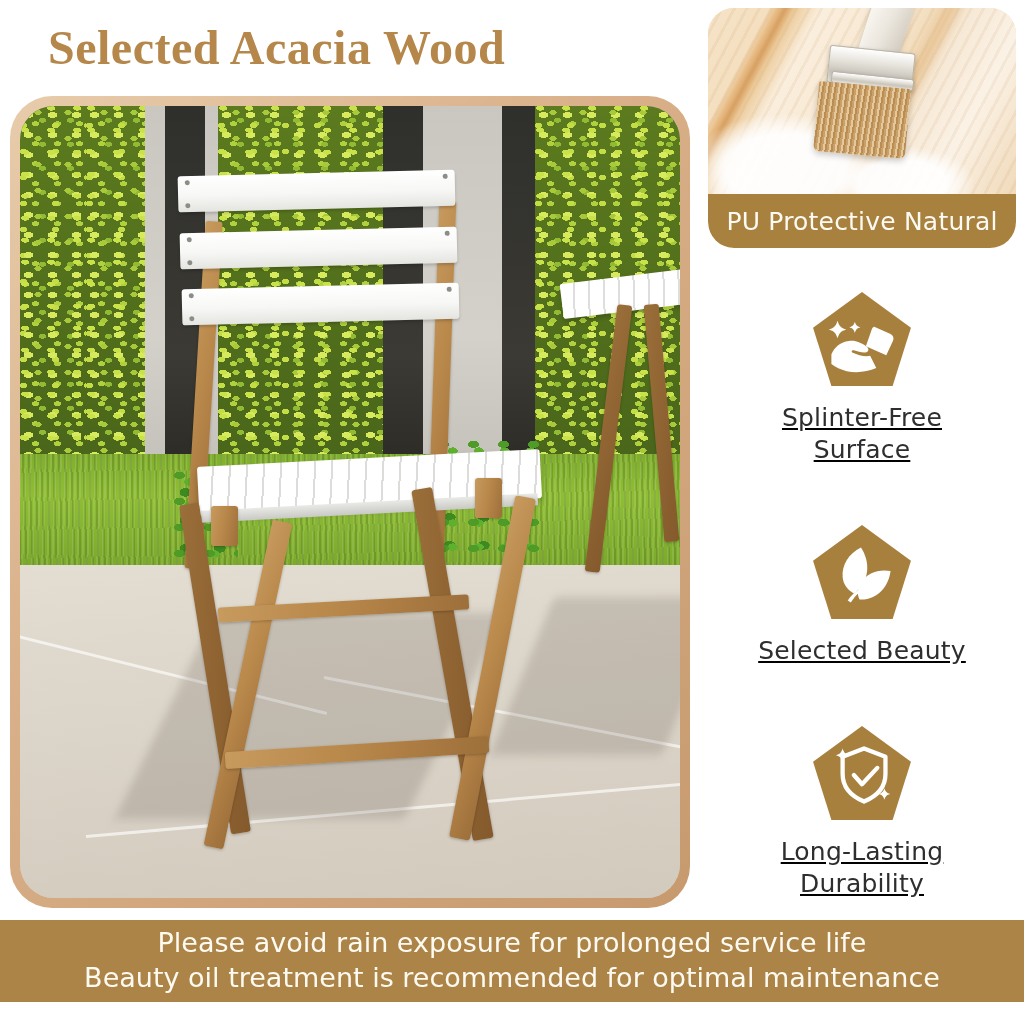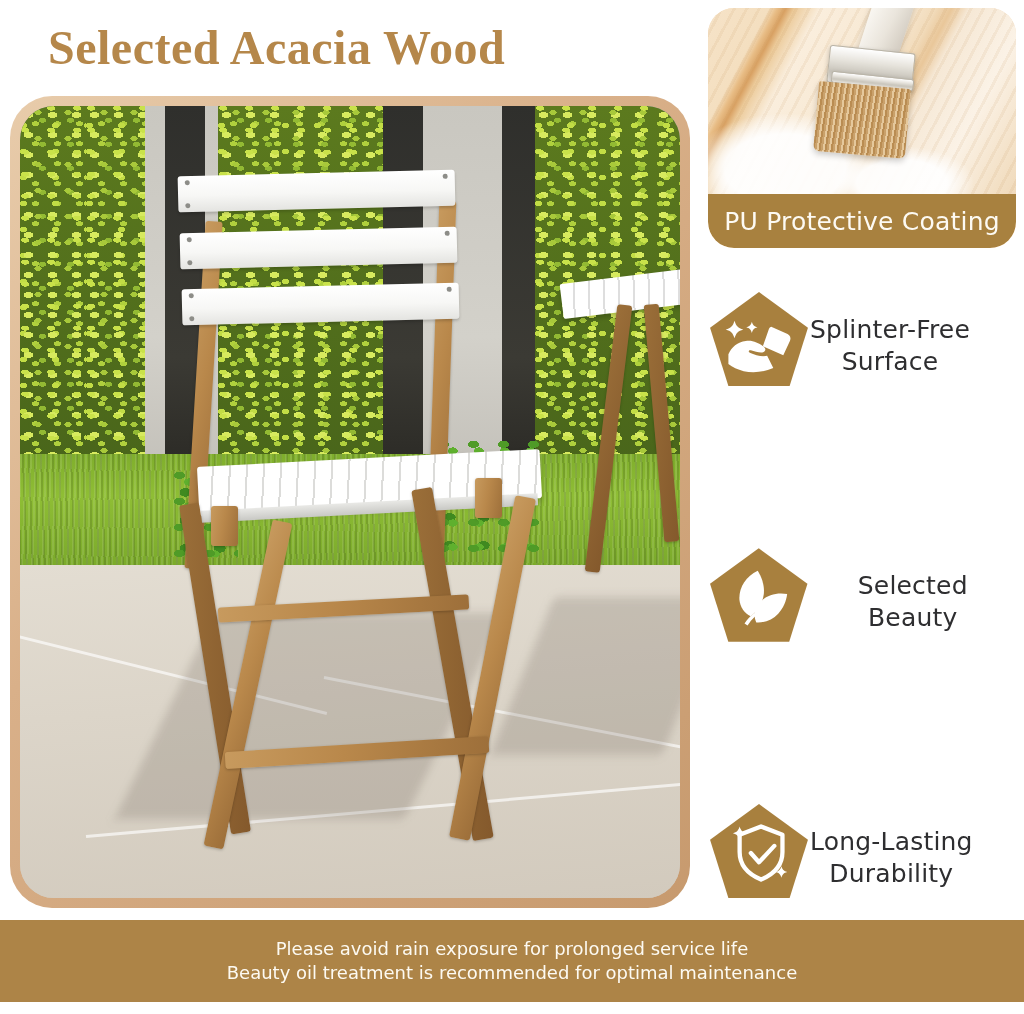--- a/index.html
+++ b/index.html
@@ -210,23 +210,24 @@
     top: 290px;
     width: 308px;
     height: 610px;
     display: flex;
     flex-direction: column;
     align-items: center;
     justify-content: space-between;
   }
   .feature {
     display: flex;
-    flex-direction: row;
+    flex-direction: column;
     align-items: center;
     width: 100%;
+    text-decoration: underline;
   }
   .feature-icon { width: 102px; height: 98px; display: block; }
   .feature-label {
     margin-top: 14px;
     text-align: center;
     font-family: "DejaVu Sans", sans-serif;
     font-size: 25px;
     line-height: 1.28;
     color: #2e2e30;
     letter-spacing: 0.2px;
@@ -243,21 +244,21 @@
     background: #AD8447;
     display: flex;
     flex-direction: column;
     align-items: center;
     justify-content: center;
     gap: 2px;
   }
   .notice-line {
     color: #fdfaf2;
     font-family: "DejaVu Sans", sans-serif;
-    font-size: 18px;
+    font-size: 27px;
     line-height: 1.22;
     white-space: nowrap;
   }
 </style>
 </head>
 <body>
 
 <div id="page">
 
   <div id="page-title">Selected Acacia Wood</div>
@@ -337,21 +338,21 @@
     <div id="pu-photo">
       <div class="pu-grain"></div>
       <div class="pu-wetpatch" style="left:-6%;top:44%;width:62%;height:46%;"></div>
       <div class="pu-wetpatch" style="left:40%;top:58%;width:46%;height:30%;"></div>
 
       <div class="brush-handle" style="left:52%;top:-12%;width:13%;height:36%;transform:rotate(18deg);"></div>
       <div class="brush-ferrule" style="left:39%;top:17%;width:28%;height:16%;transform:rotate(6deg);"></div>
       <div class="brush-ferrule" style="left:40%;top:28%;width:27%;height:5%;transform:rotate(6deg);"></div>
       <div class="brush-bristles" style="left:35%;top:32%;width:30%;height:29%;transform:rotate(5deg);"></div>
     </div>
-    <div id="pu-caption">PU Protective Coating</div>
+    <div id="pu-caption">PU Protective Natural</div>
   </div>
 
   <div id="features">
 
     <div class="feature">
       <svg class="feature-icon" viewBox="0 0 100 96">
         <polygon points="50,2 98,37 80,94 20,94 2,37" fill="#A8803E"></polygon>
         <g fill="#ffffff">
           <path d="M26,30 c1.6,5.2 3.4,7.0 8.6,8.6 c-5.2,1.6 -7.0,3.4 -8.6,8.6 c-1.6,-5.2 -3.4,-7.0 -8.6,-8.6 c5.2,-1.6 7.0,-3.4 8.6,-8.6 z"></path>
           <path d="M43,31 c1.0,3.3 2.2,4.5 5.5,5.5 c-3.3,1.0 -4.5,2.2 -5.5,5.5 c-1.0,-3.3 -2.2,-4.5 -5.5,-5.5 c3.3,-1.0 4.5,-2.2 5.5,-5.5 z"></path>

